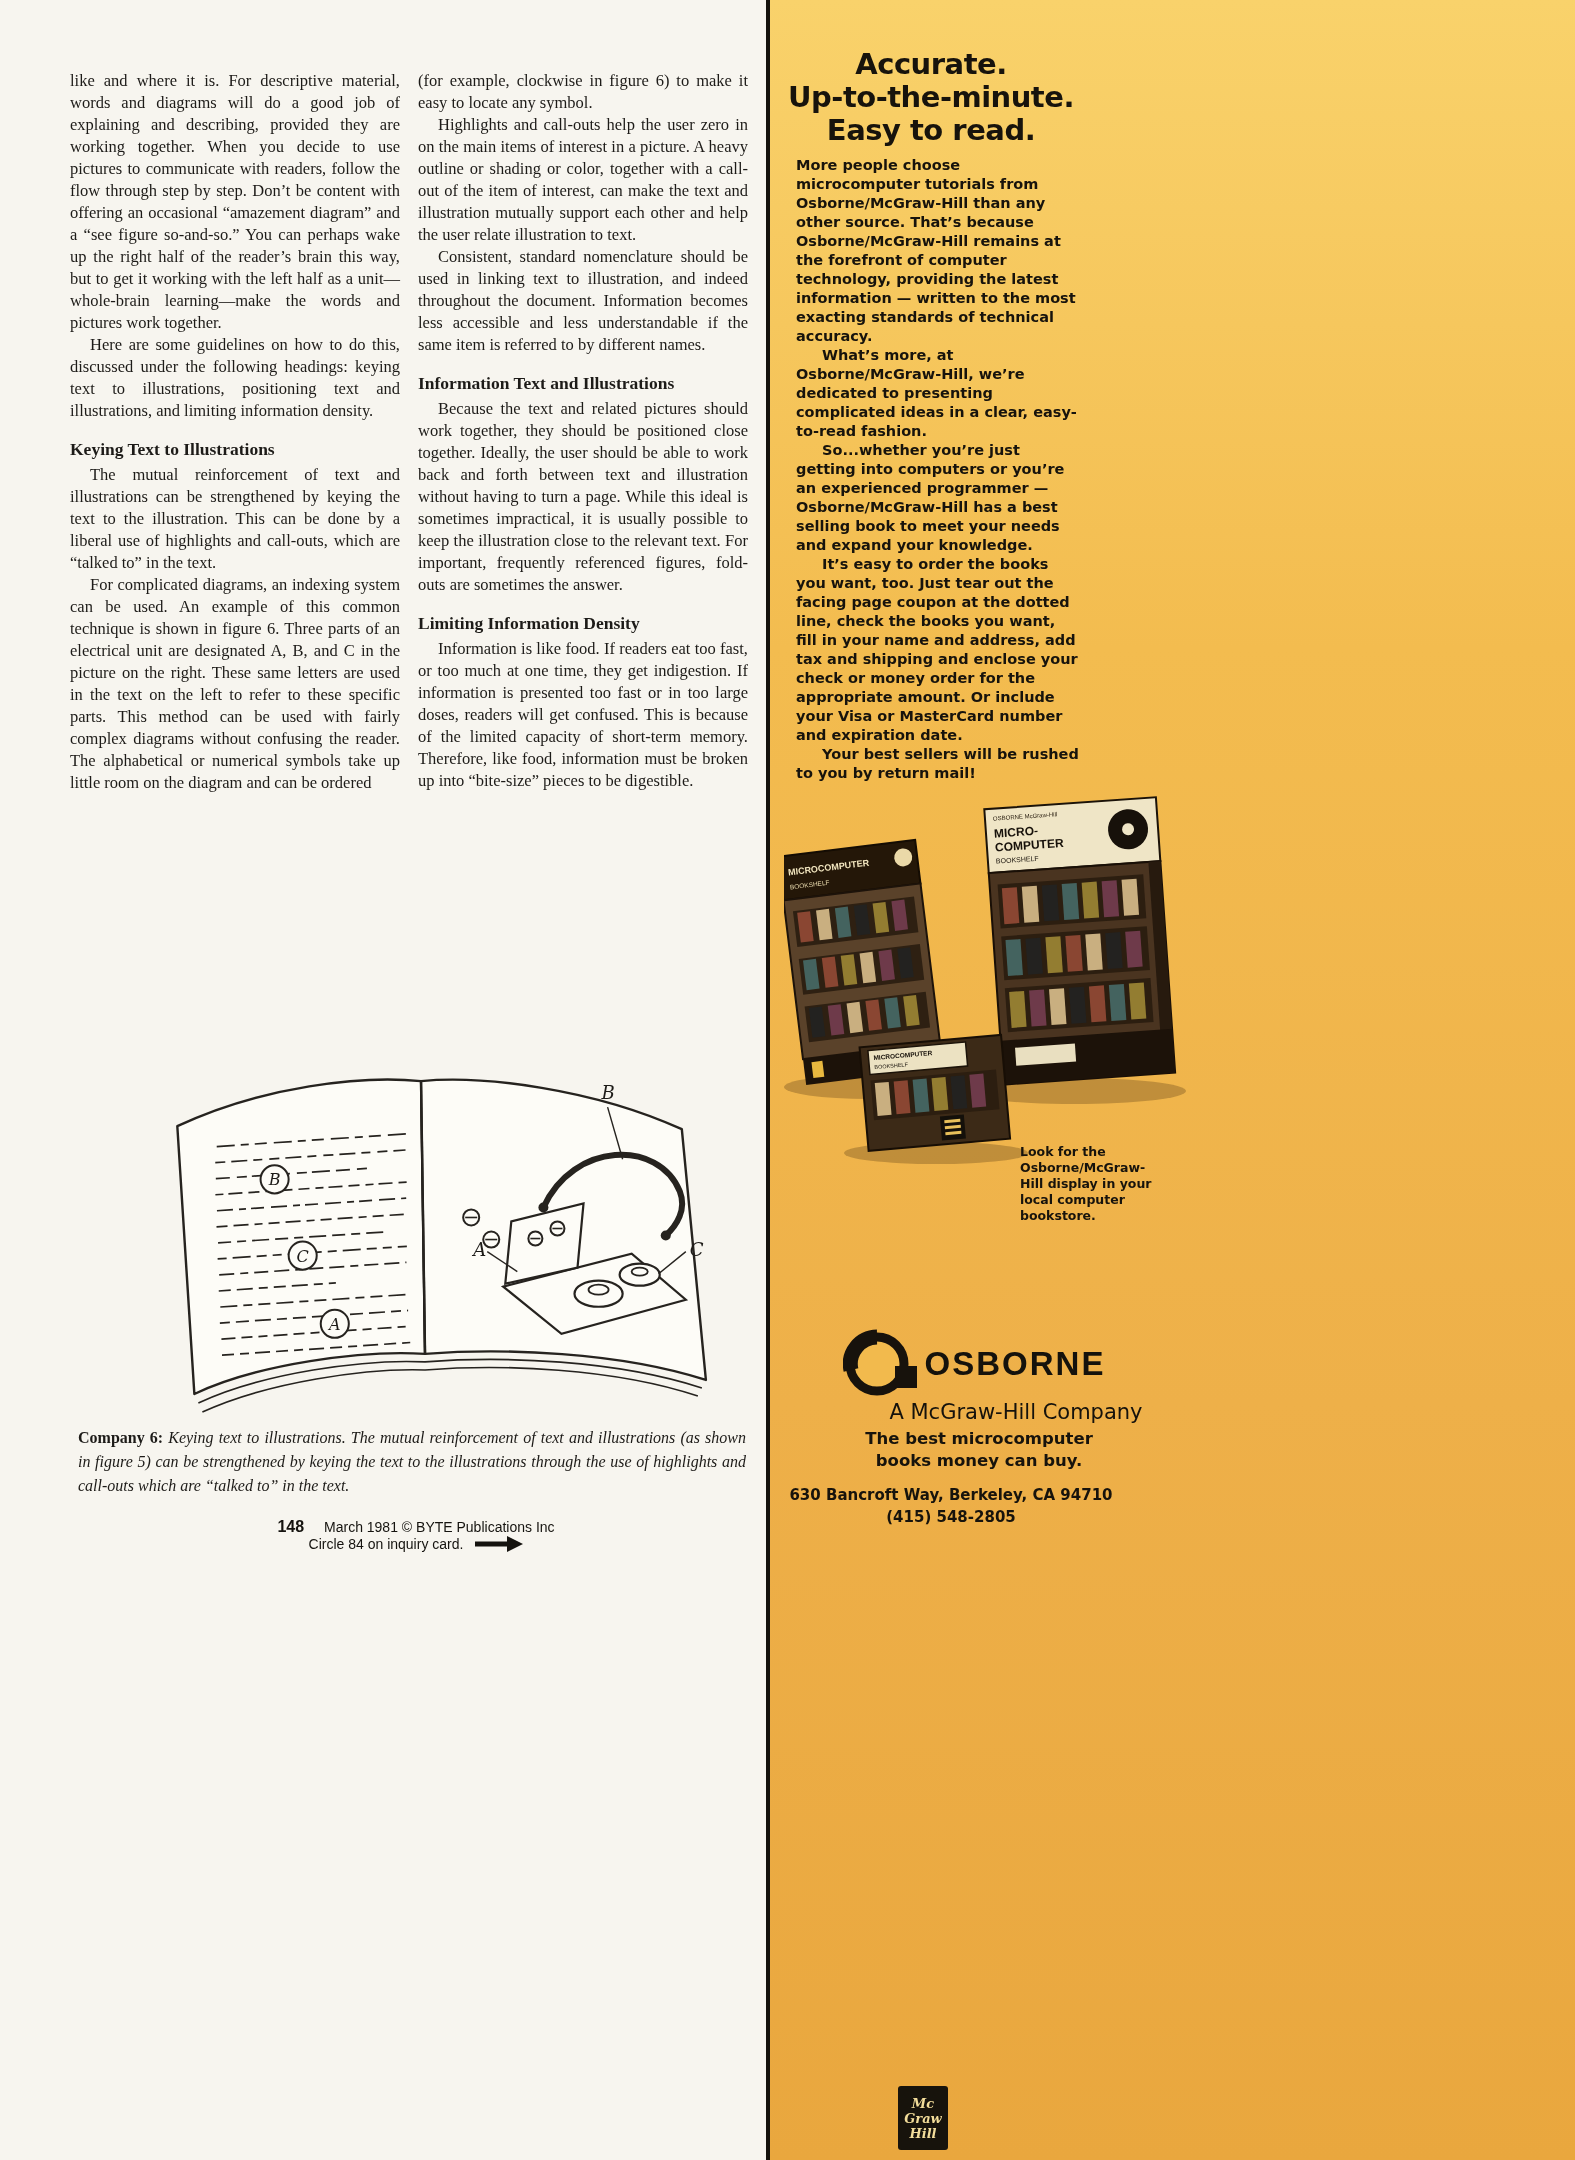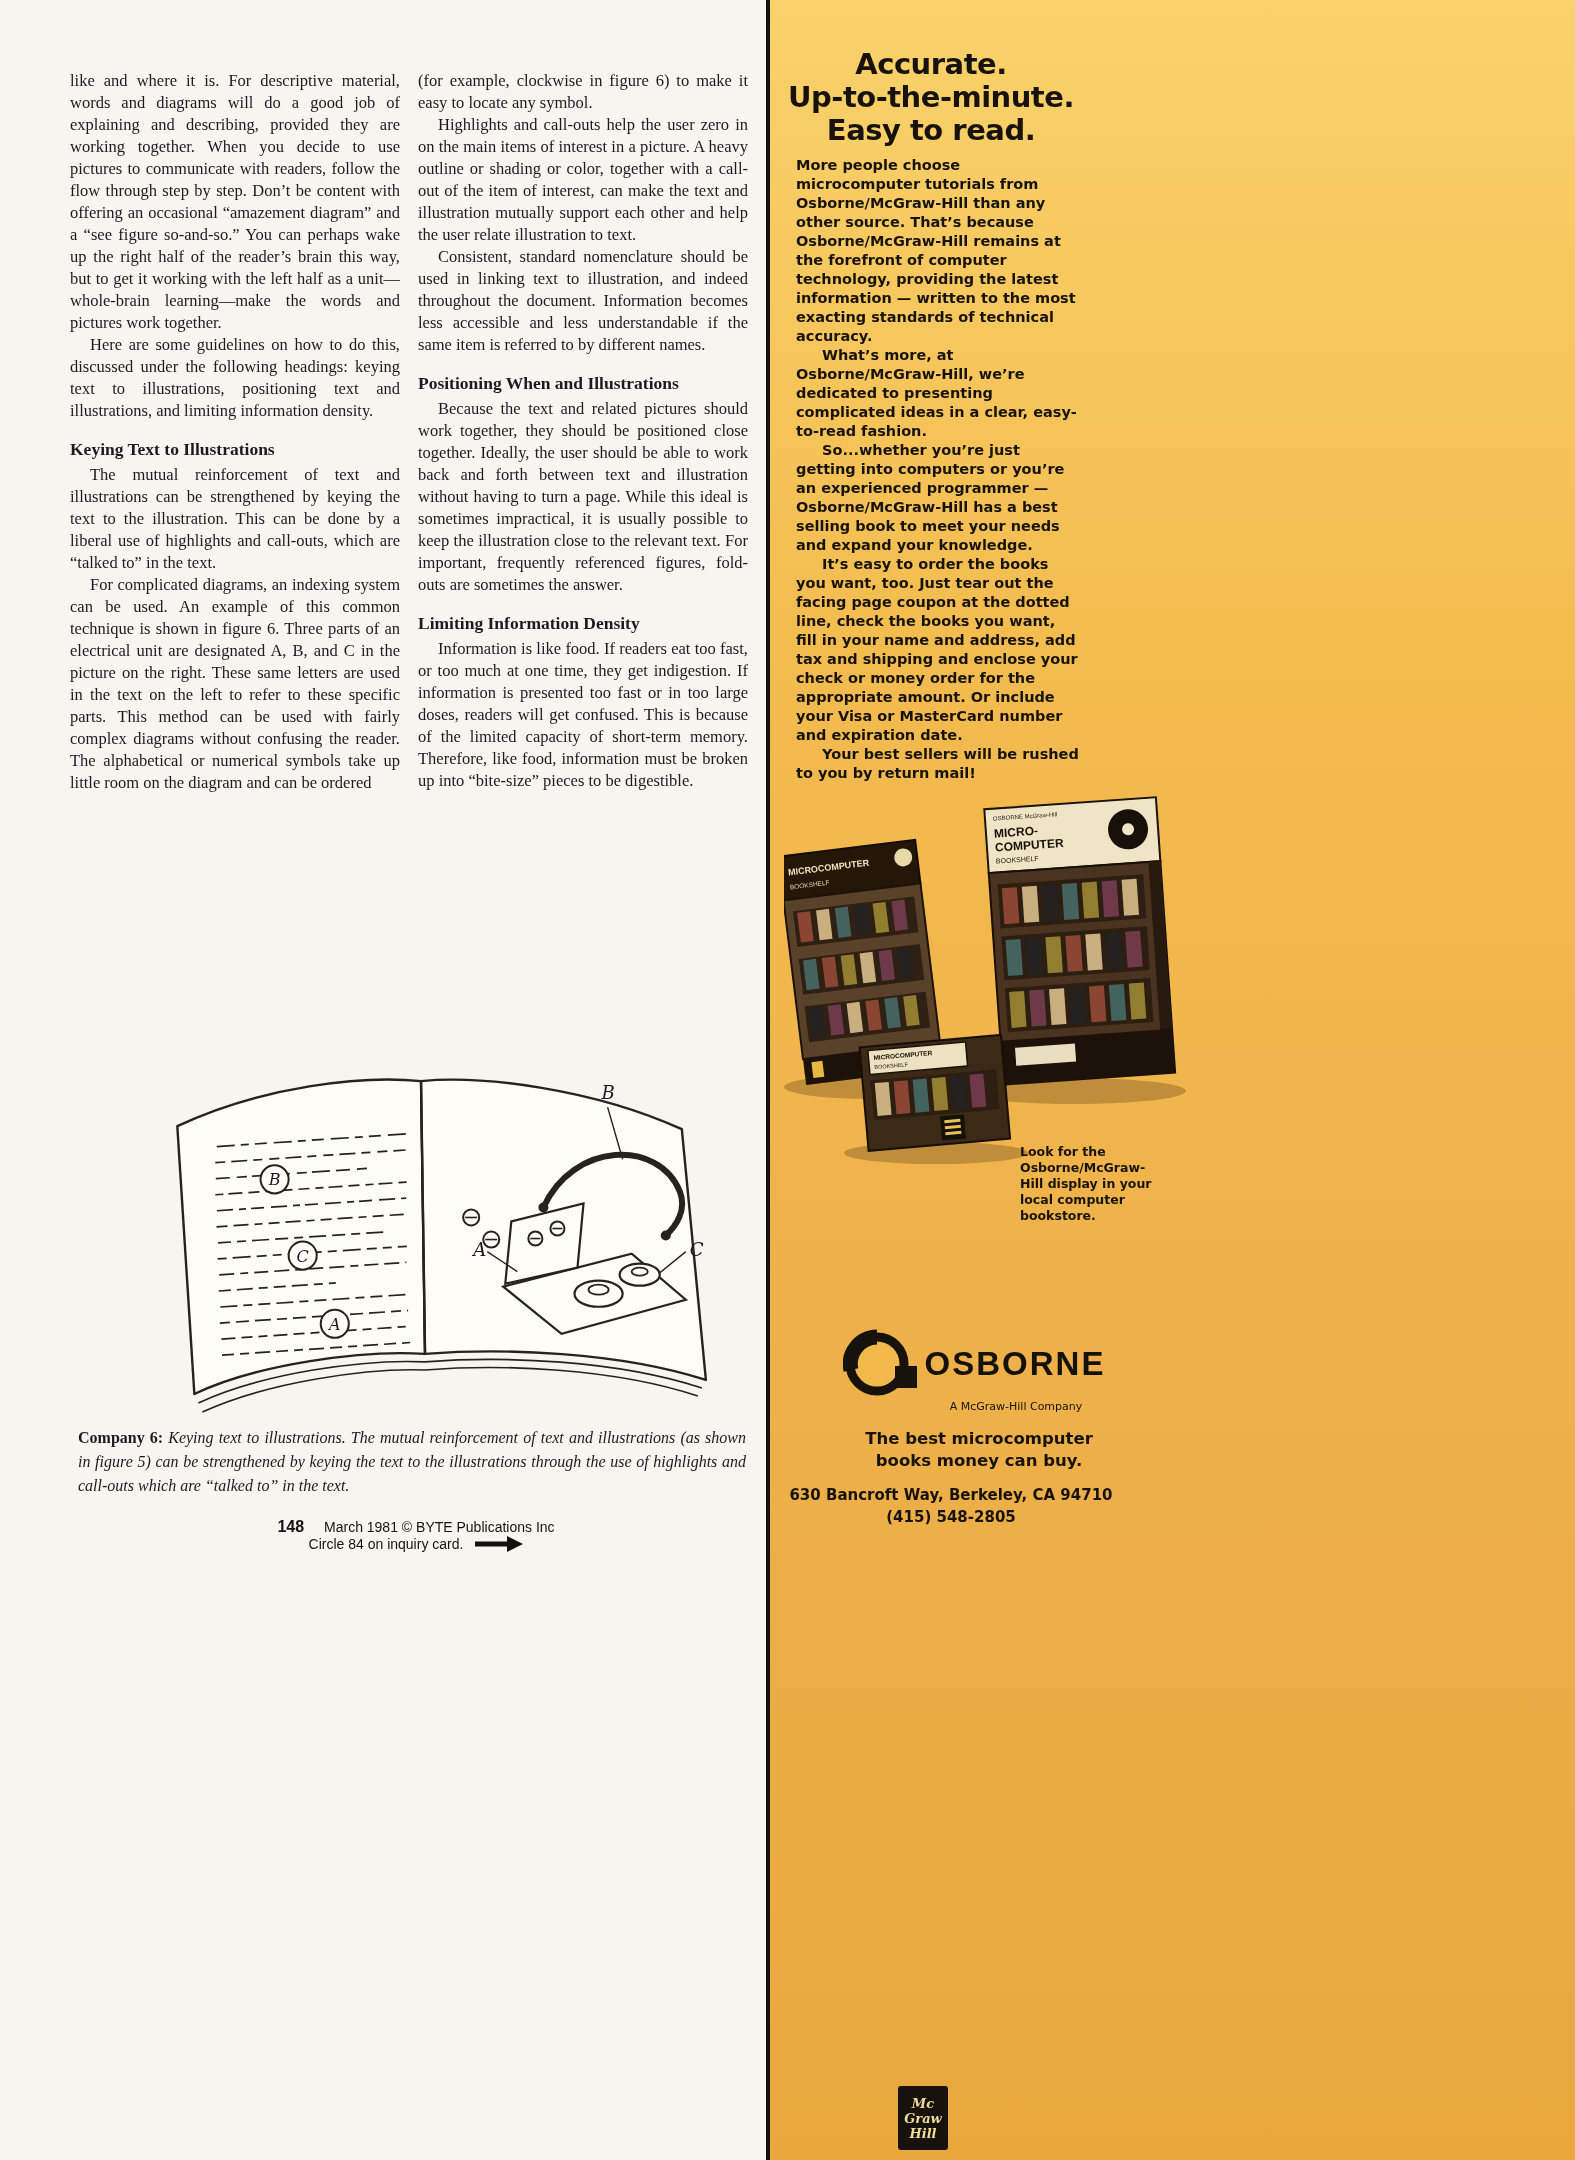--- a/index.html
+++ b/index.html
@@ -32,21 +32,21 @@
     font-family:"DejaVu Sans",sans-serif;color:#17130c;}
   .ad-headline{position:absolute;top:48px;left:4px;width:314px;text-align:center;
     font-weight:bold;font-size:29px;line-height:33px;letter-spacing:-0.5px;}
   .ad-copy{position:absolute;top:156px;left:26px;width:284px;font-size:14.5px;line-height:19px;font-weight:bold;}
   .ad-copy p{margin:0;}
   .ad-copy p.ind{text-indent:26px;}
   .ad-photo{position:absolute;top:795px;left:14px;width:424px;height:372px;}
   .photo-caption{position:absolute;top:1144px;left:250px;width:140px;font-size:12.5px;line-height:16px;font-weight:bold;}
   .osborne-row{position:absolute;top:1328px;left:26px;width:356px;display:flex;align-items:center;justify-content:center;gap:6px;}
   .osborne-word{font-family:Liberation Sans, sans-serif;font-weight:bold;font-size:33px;letter-spacing:2px;color:#15120c;}
-  .osborne-sub{position:absolute;top:1400px;left:96px;width:300px;text-align:center;font-size:11px;color:#15120c;}
+  .osborne-sub{position:absolute;top:1400px;left:96px;width:300px;text-align:center;font-size:21px;color:#15120c;}
   .ad-tagline{position:absolute;top:1428px;left:87px;width:244px;text-align:center;font-weight:bold;font-size:16.5px;line-height:22px;}
   .ad-address{position:absolute;top:1486px;left:6px;width:350px;text-align:center;font-weight:bold;font-size:15px;}
   .ad-phone{position:absolute;top:1508px;left:6px;width:350px;text-align:center;font-weight:bold;font-size:15px;}
   .mcgraw-logo{position:absolute;top:2086px;left:128px;width:50px;height:64px;background:#17130c;border-radius:3px;
     display:flex;flex-direction:column;justify-content:center;text-align:center;
     font-family:"DejaVu Serif",serif;font-style:italic;font-weight:bold;font-size:13px;line-height:15px;color:#f3dd9a;}
 </style>
 </head>
 <body>
 
@@ -57,21 +57,21 @@
     <p class="ind">Here are some guidelines on how to do this, discussed under the following headings: keying text to illustrations, positioning text and illustrations, and limiting information density.</p>
     <h3 class="section-heading">Keying Text to Illustrations</h3>
     <p class="ind">The mutual reinforcement of text and illustrations can be strengthened by keying the text to the illustration. This can be done by a liberal use of highlights and call-outs, which are “talked to” in the text.</p>
     <p class="ind">For complicated diagrams, an indexing system can be used. An example of this common technique is shown in figure 6. Three parts of an electrical unit are designated A, B, and C in the picture on the right. These same letters are used in the text on the left to refer to these specific parts. This method can be used with fairly complex diagrams without confusing the reader. The alphabetical or numerical symbols take up little room on the diagram and can be ordered</p>
   </div>
 
   <div class="col col2">
     <p>(for example, clockwise in figure 6) to make it easy to locate any symbol.</p>
     <p class="ind">Highlights and call-outs help the user zero in on the main items of interest in a picture. A heavy outline or shading or color, together with a call-out of the item of interest, can make the text and illustration mutually support each other and help the user relate illustration to text.</p>
     <p class="ind">Consistent, standard nomenclature should be used in linking text to illustration, and indeed throughout the document. Information becomes less accessible and less understandable if the same item is referred to by different names.</p>
-    <h3 class="section-heading">Positioning When and Illustrations</h3>
+    <h3 class="section-heading">Information Text and Illustrations</h3>
     <p class="ind">Because the text and related pictures should work together, they should be positioned close together. Ideally, the user should be able to work back and forth between text and illustration without having to turn a page. While this ideal is sometimes impractical, it is usually possible to keep the illustration close to the relevant text. For important, frequently referenced figures, fold-outs are sometimes the answer.</p>
     <h3 class="section-heading">Limiting Information Density</h3>
     <p class="ind">Information is like food. If readers eat too fast, or too much at one time, they get indigestion. If information is presented too fast or in too large doses, readers will get confused. This is because of the limited capacity of short-term memory. Therefore, like food, information must be broken up into “bite-size” pieces to be digestible.</p>
   </div>
 
   <div class="figure-area">
     <svg viewBox="0 0 670 385" width="672" height="392">
 
       <g fill="#fdfcf7" stroke="#26231f" stroke-width="2.4" stroke-linejoin="round">
         <path d="M105,95 C190,55 290,44 348,50 L352,322 C290,318 185,332 122,362 Z"></path>

